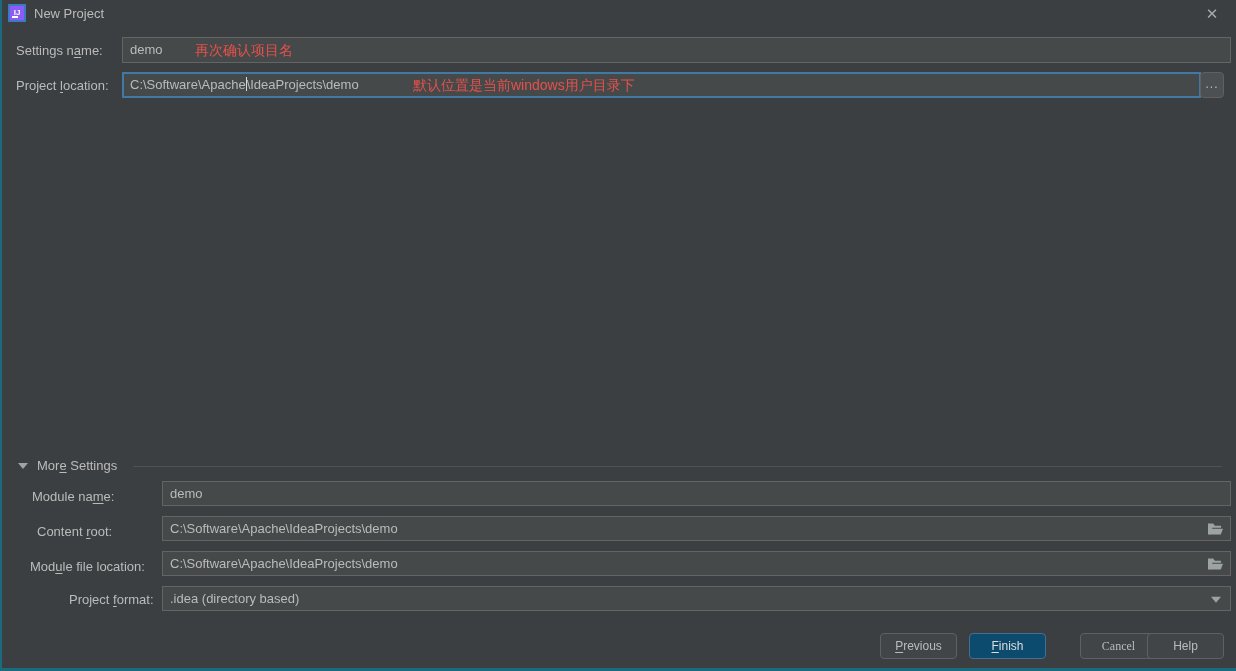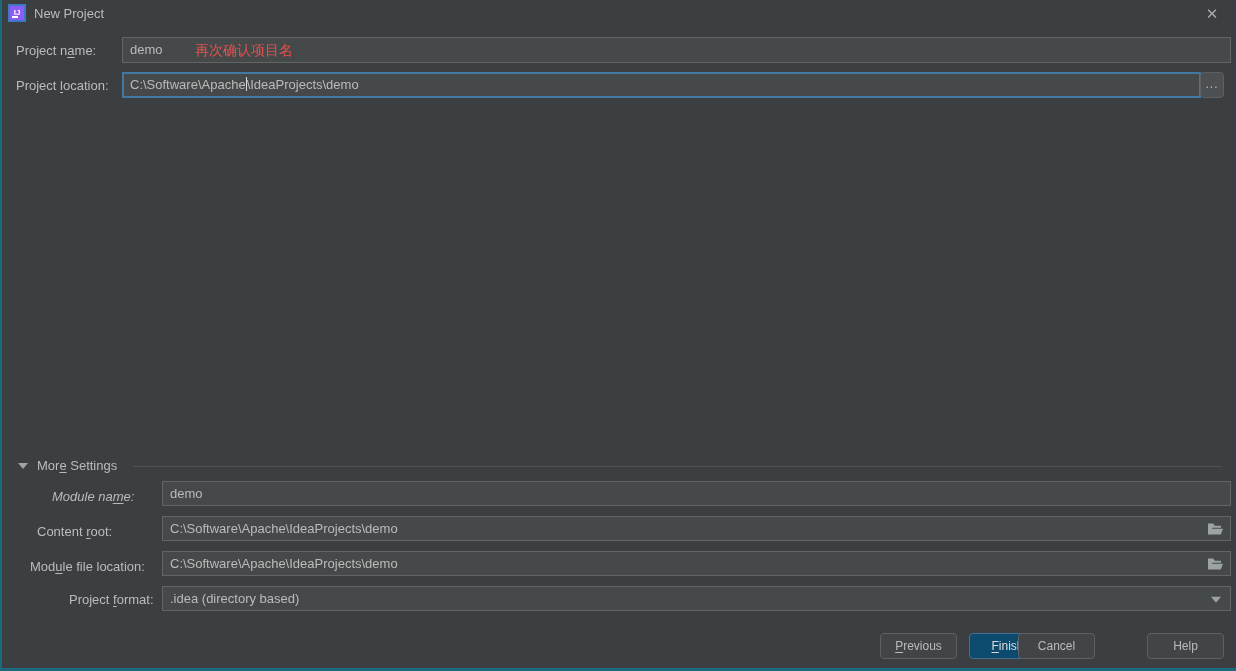--- a/index.html
+++ b/index.html
@@ -124,39 +124,40 @@
 
   <div class="titlebar">
     <div class="app-icon">
       <span>IJ</span>
       <span class="ij-underscore"></span>
     </div>
     <div class="window-title">New Project</div>
     <div class="close-btn">✕</div>
   </div>
 
-  <div class="field-label" style="left:14px; top:43px;"><span>Project n</span><span class="mnemonic">a</span><span>me:</span></div>
+  <div class="field-label" style="left:14px; top:43px;"><span>Settings n</span><span class="mnemonic">a</span><span>me:</span></div>
   <div class="text-field" style="left:113px; top:37px; width:1109px; height:26px;">
     <span>demo</span>
     <span class="annotation" style="left:72px; line-height:24px;">再次确认项目名</span>
   </div>
 
   <div class="field-label" style="left:14px; top:78px;"><span>Project </span><span class="mnemonic">l</span><span>ocation:</span></div>
   <div class="text-field focused" style="left:113px; top:72px; width:1079px; height:26px;">
     <span>C:\Software\Apache</span><span class="caret"></span><span>\IdeaProjects\demo</span>
+    <span class="annotation" style="left:289px; line-height:23px;">默认位置是当前windows用户目录下</span>
   </div>
   <div class="browse-btn">...</div>
 
   <div class="more-settings">
     <span class="collapse-triangle"></span>
     <span class="more-settings-label"><span>Mor</span><span class="mnemonic">e</span><span> Settings</span></span>
     <span class="section-separator"></span>
   </div>
 
-  <div class="field-label" style="left:50px; top:489px;font-style:italic;"><span>Module na</span><span class="mnemonic">m</span><span>e:</span></div>
+  <div class="field-label" style="left:30px; top:489px;"><span>Module na</span><span class="mnemonic">m</span><span>e:</span></div>
   <div class="text-field" style="left:153px; top:481px; width:1069px; height:25px;">
     <span>demo</span>
   </div>
 
   <div class="field-label" style="left:35px; top:524px;"><span>Content </span><span class="mnemonic">r</span><span>oot:</span></div>
   <div class="text-field" style="left:153px; top:516px; width:1069px; height:25px;">
     <span>C:\Software\Apache\IdeaProjects\demo</span>
     <svg class="field-trail-icon" viewBox="0 0 16 14">
       <path fill="#9da2a5" d="M1 1.5h5.2l1.6 2.2H14v2H5.4L3.4 12.5H1z"></path>
       <path fill="#9da2a5" d="M4.6 6.8H16l-2.2 5.7H2.5z"></path>
@@ -173,16 +174,16 @@
   </div>
 
   <div class="field-label" style="left:35px; top:592px;margin-left:32px;"><span>Project </span><span class="mnemonic">f</span><span>ormat:</span></div>
   <div class="text-field" style="left:153px; top:586px; width:1069px; height:25px;">
     <span>.idea (directory based)</span>
     <span class="combo-arrow"></span>
   </div>
 
   <div class="btn" style="left:878px;"><span></span><span class="mnemonic">P</span><span>revious</span></div>
   <div class="btn default" style="left:967px;"><span></span><span class="mnemonic">F</span><span>inish</span></div>
-  <div class="btn" style="left:1016px;">Cancel</div>
+  <div class="btn" style="left:1078px;font-family:Liberation Serif, serif;">Cancel</div>
   <div class="btn" style="left:1145px;">Help</div>
 
 </div>
 
 </body></html>

